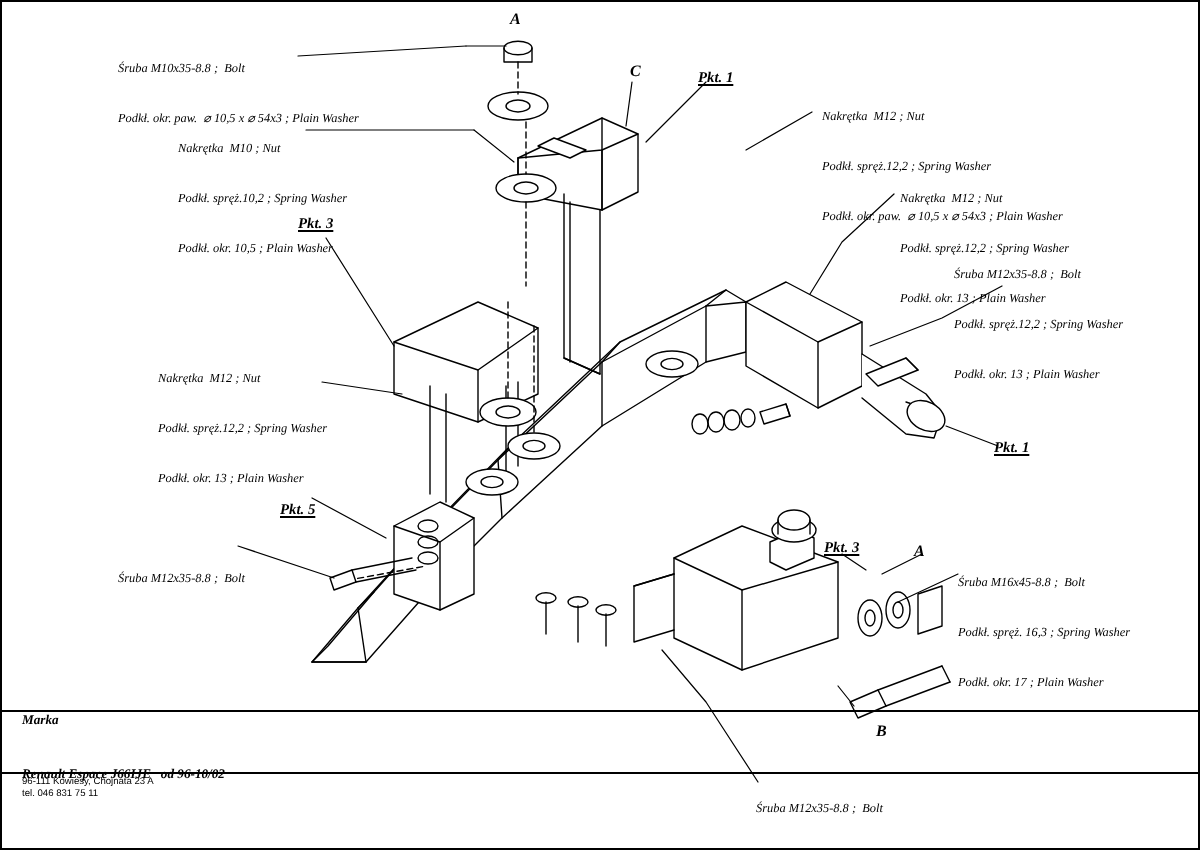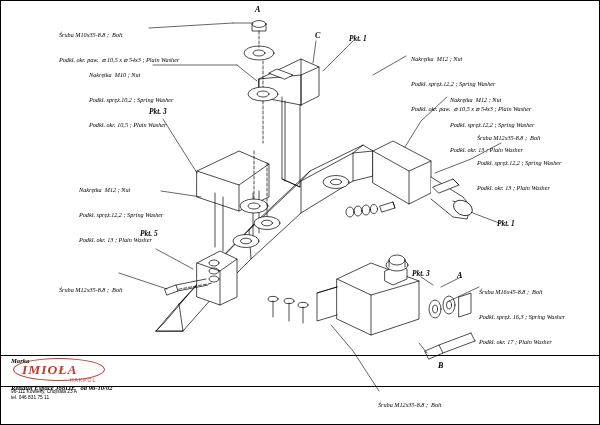--- a/index.html
+++ b/index.html
@@ -26,20 +26,21 @@
     white-space:pre;
     color:#000;
   }
   .pkt{
     position:absolute;
     font-family:"Liberation Serif", serif;
     font-style:italic;
     font-weight:bold;
     font-size:7.4px;
     white-space:pre;
+    text-decoration:underline;
   }
   .letter{
     position:absolute;
     font-family:"Liberation Serif", serif;
     font-style:italic;
     font-weight:bold;
     font-size:8px;
   }
   .block{
     position:absolute;
@@ -286,38 +287,33 @@
 
   <div class="lbl" style="left:377px;top:384px;">
     <div>Śruba M12x35-8.8 ;  Bolt</div>
     
   </div>
 
   <div class="pkt" style="left:348px;top:33px;">Pkt. 1</div>
   <div class="pkt" style="left:148px;top:106px;">Pkt. 3</div>
   <div class="pkt" style="left:411px;top:268px;">Pkt. 3</div>
   <div class="pkt" style="left:496px;top:218px;">Pkt. 1</div>
-  <div class="pkt" style="left:139px;top:228px;">Pkt. 5</div>
+  <div class="pkt" style="left:139px;top:249px;">Pkt. 5</div>
 
   <div class="letter" style="left:254px;top:4px;">A</div>
   <div class="letter" style="left:314px;top:30px;">C</div>
   <div class="letter" style="left:456px;top:270px;">A</div>
   <div class="letter" style="left:437px;top:360px;">B</div>
 
 
   <div class="block" style="left:10px;top:337px;">
     <div class="marka">Marka</div>
     <div class="model">Renault Espace J66IJE   od 96-10/02</div>
   </div>
 
   <div class="hline" style="left:0px;top:354px;width:600px;"></div>
   <div class="hline" style="left:0px;top:385px;width:600px;"></div>
 
-  <div id="logo">
-    <div class="oval"></div>
-    <div class="brand">IMIOŁA</div>
-    <div class="sub">HAKPOL</div>
-  </div>
 
   <div id="addr">96-111 Kowiesy, Chojnata 23 A
 tel. 046 831 75 11</div>
 
 </div>
 
 </body></html>

